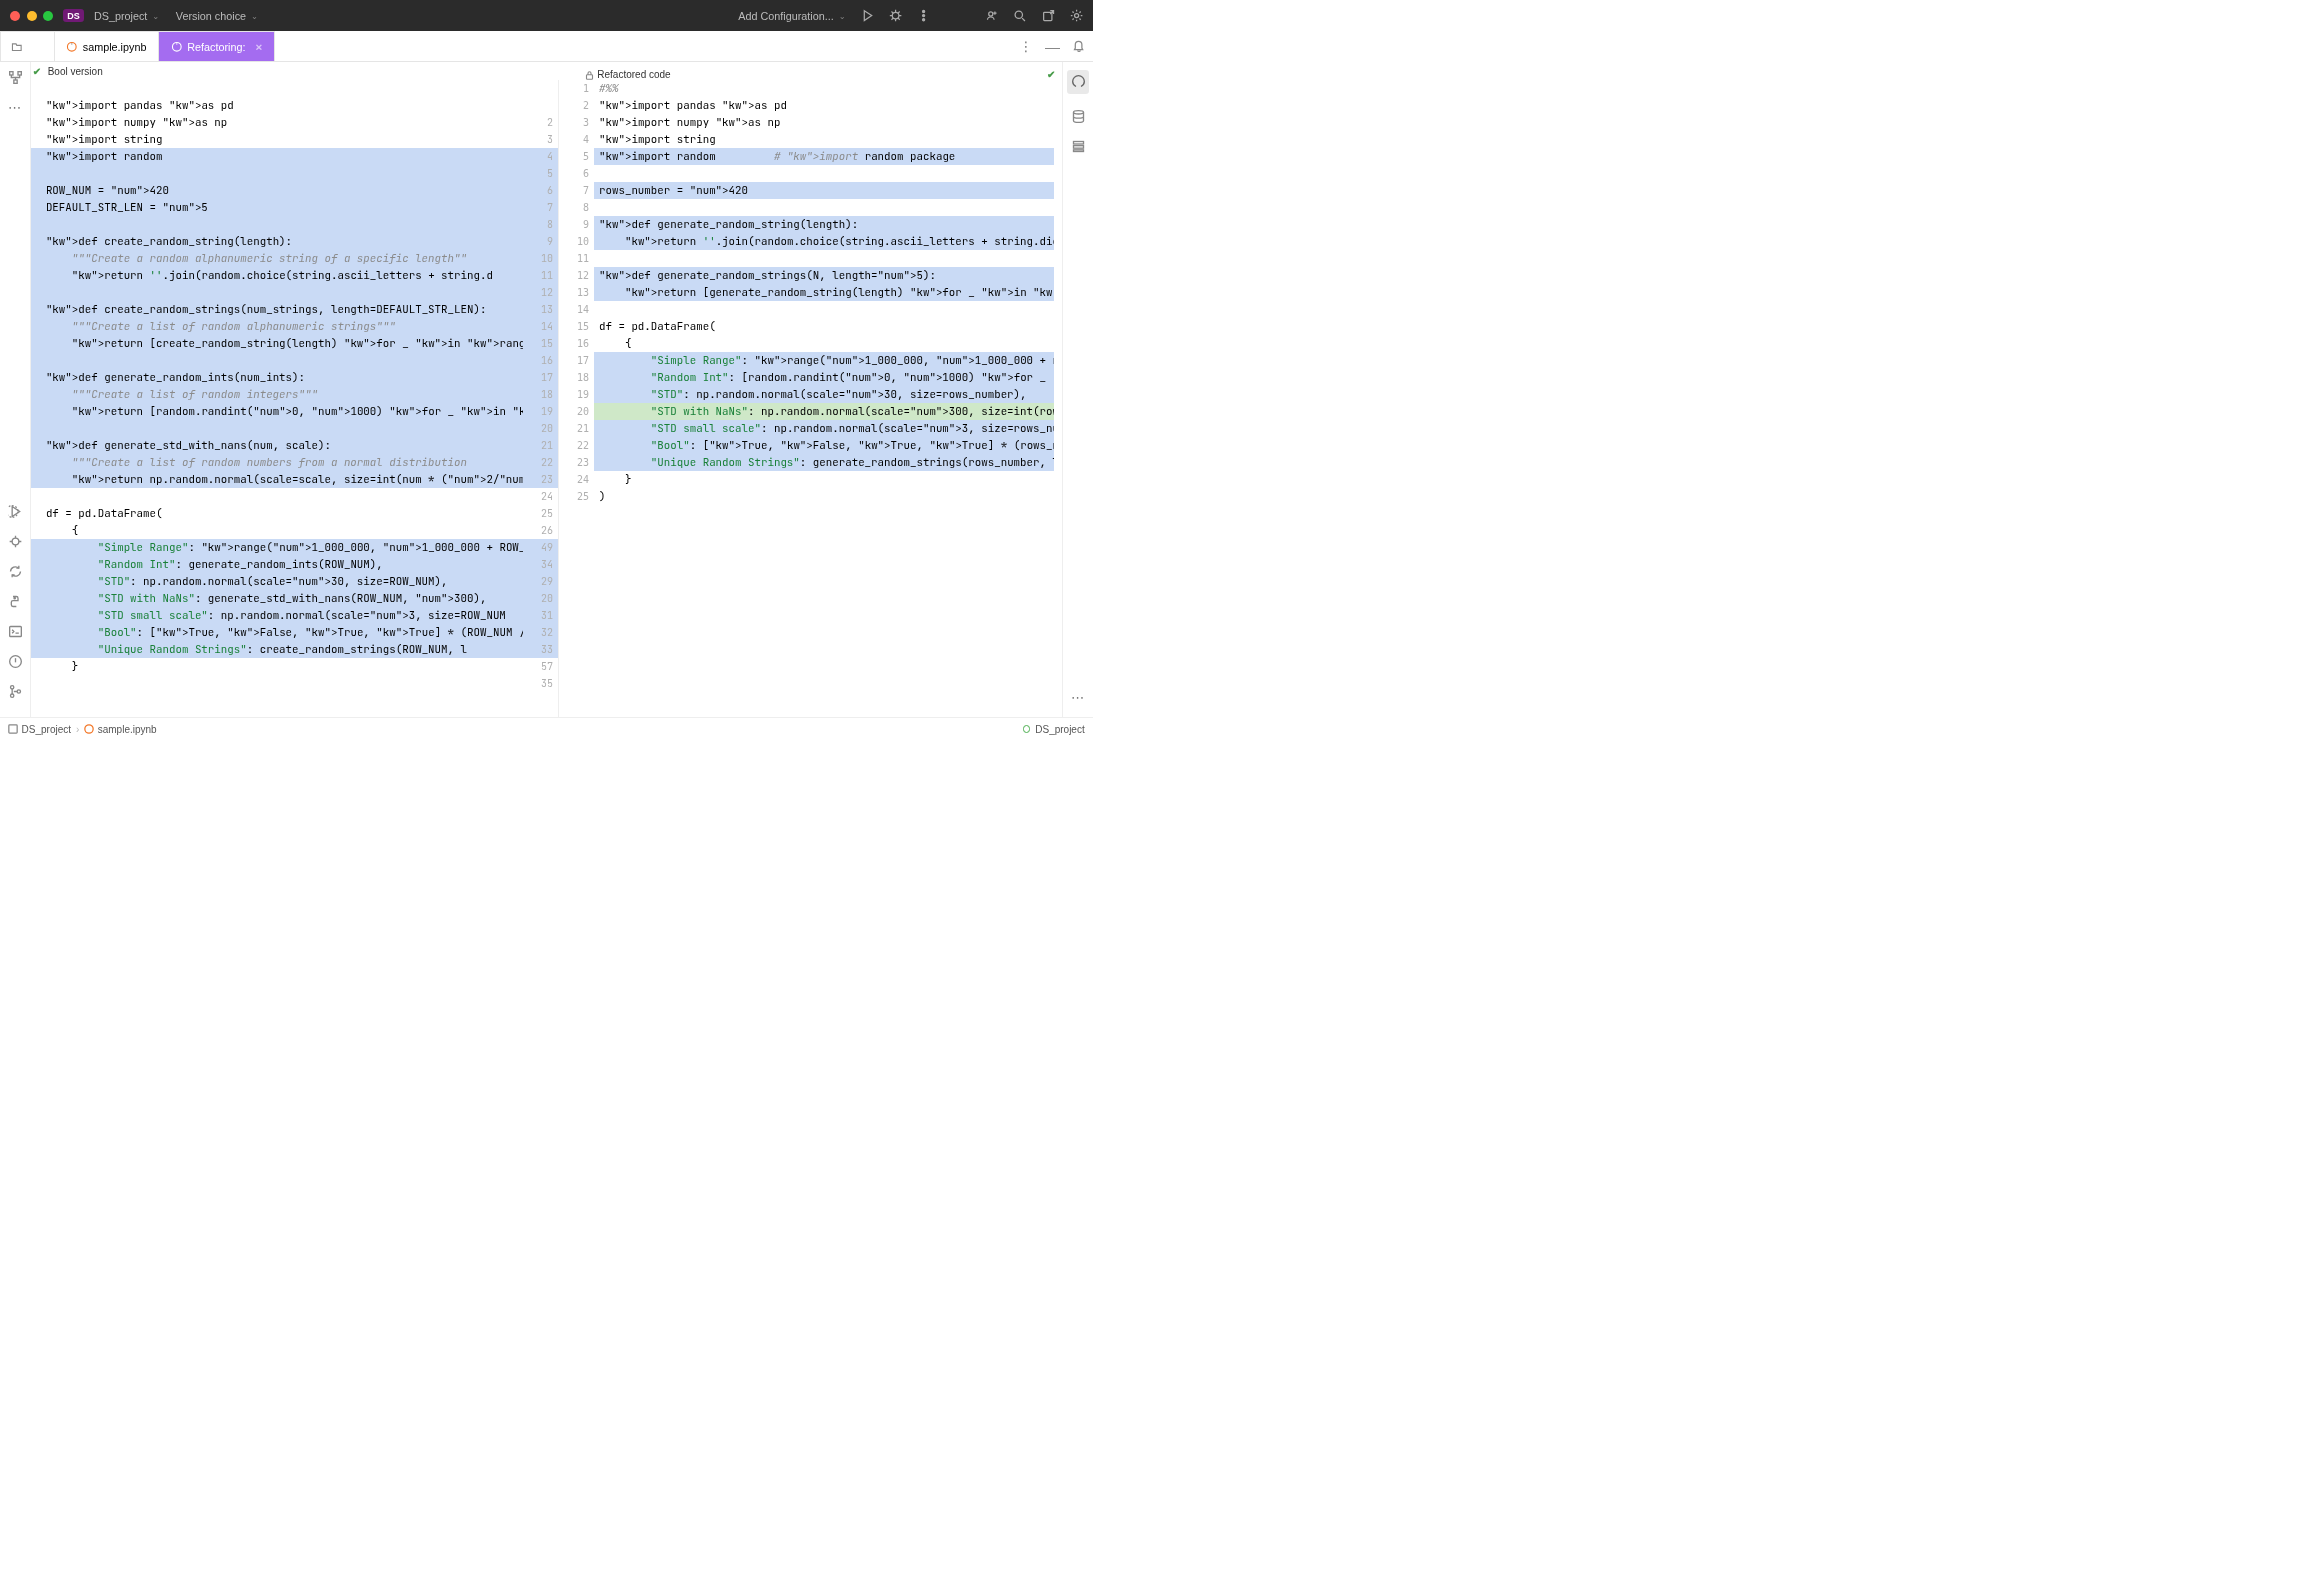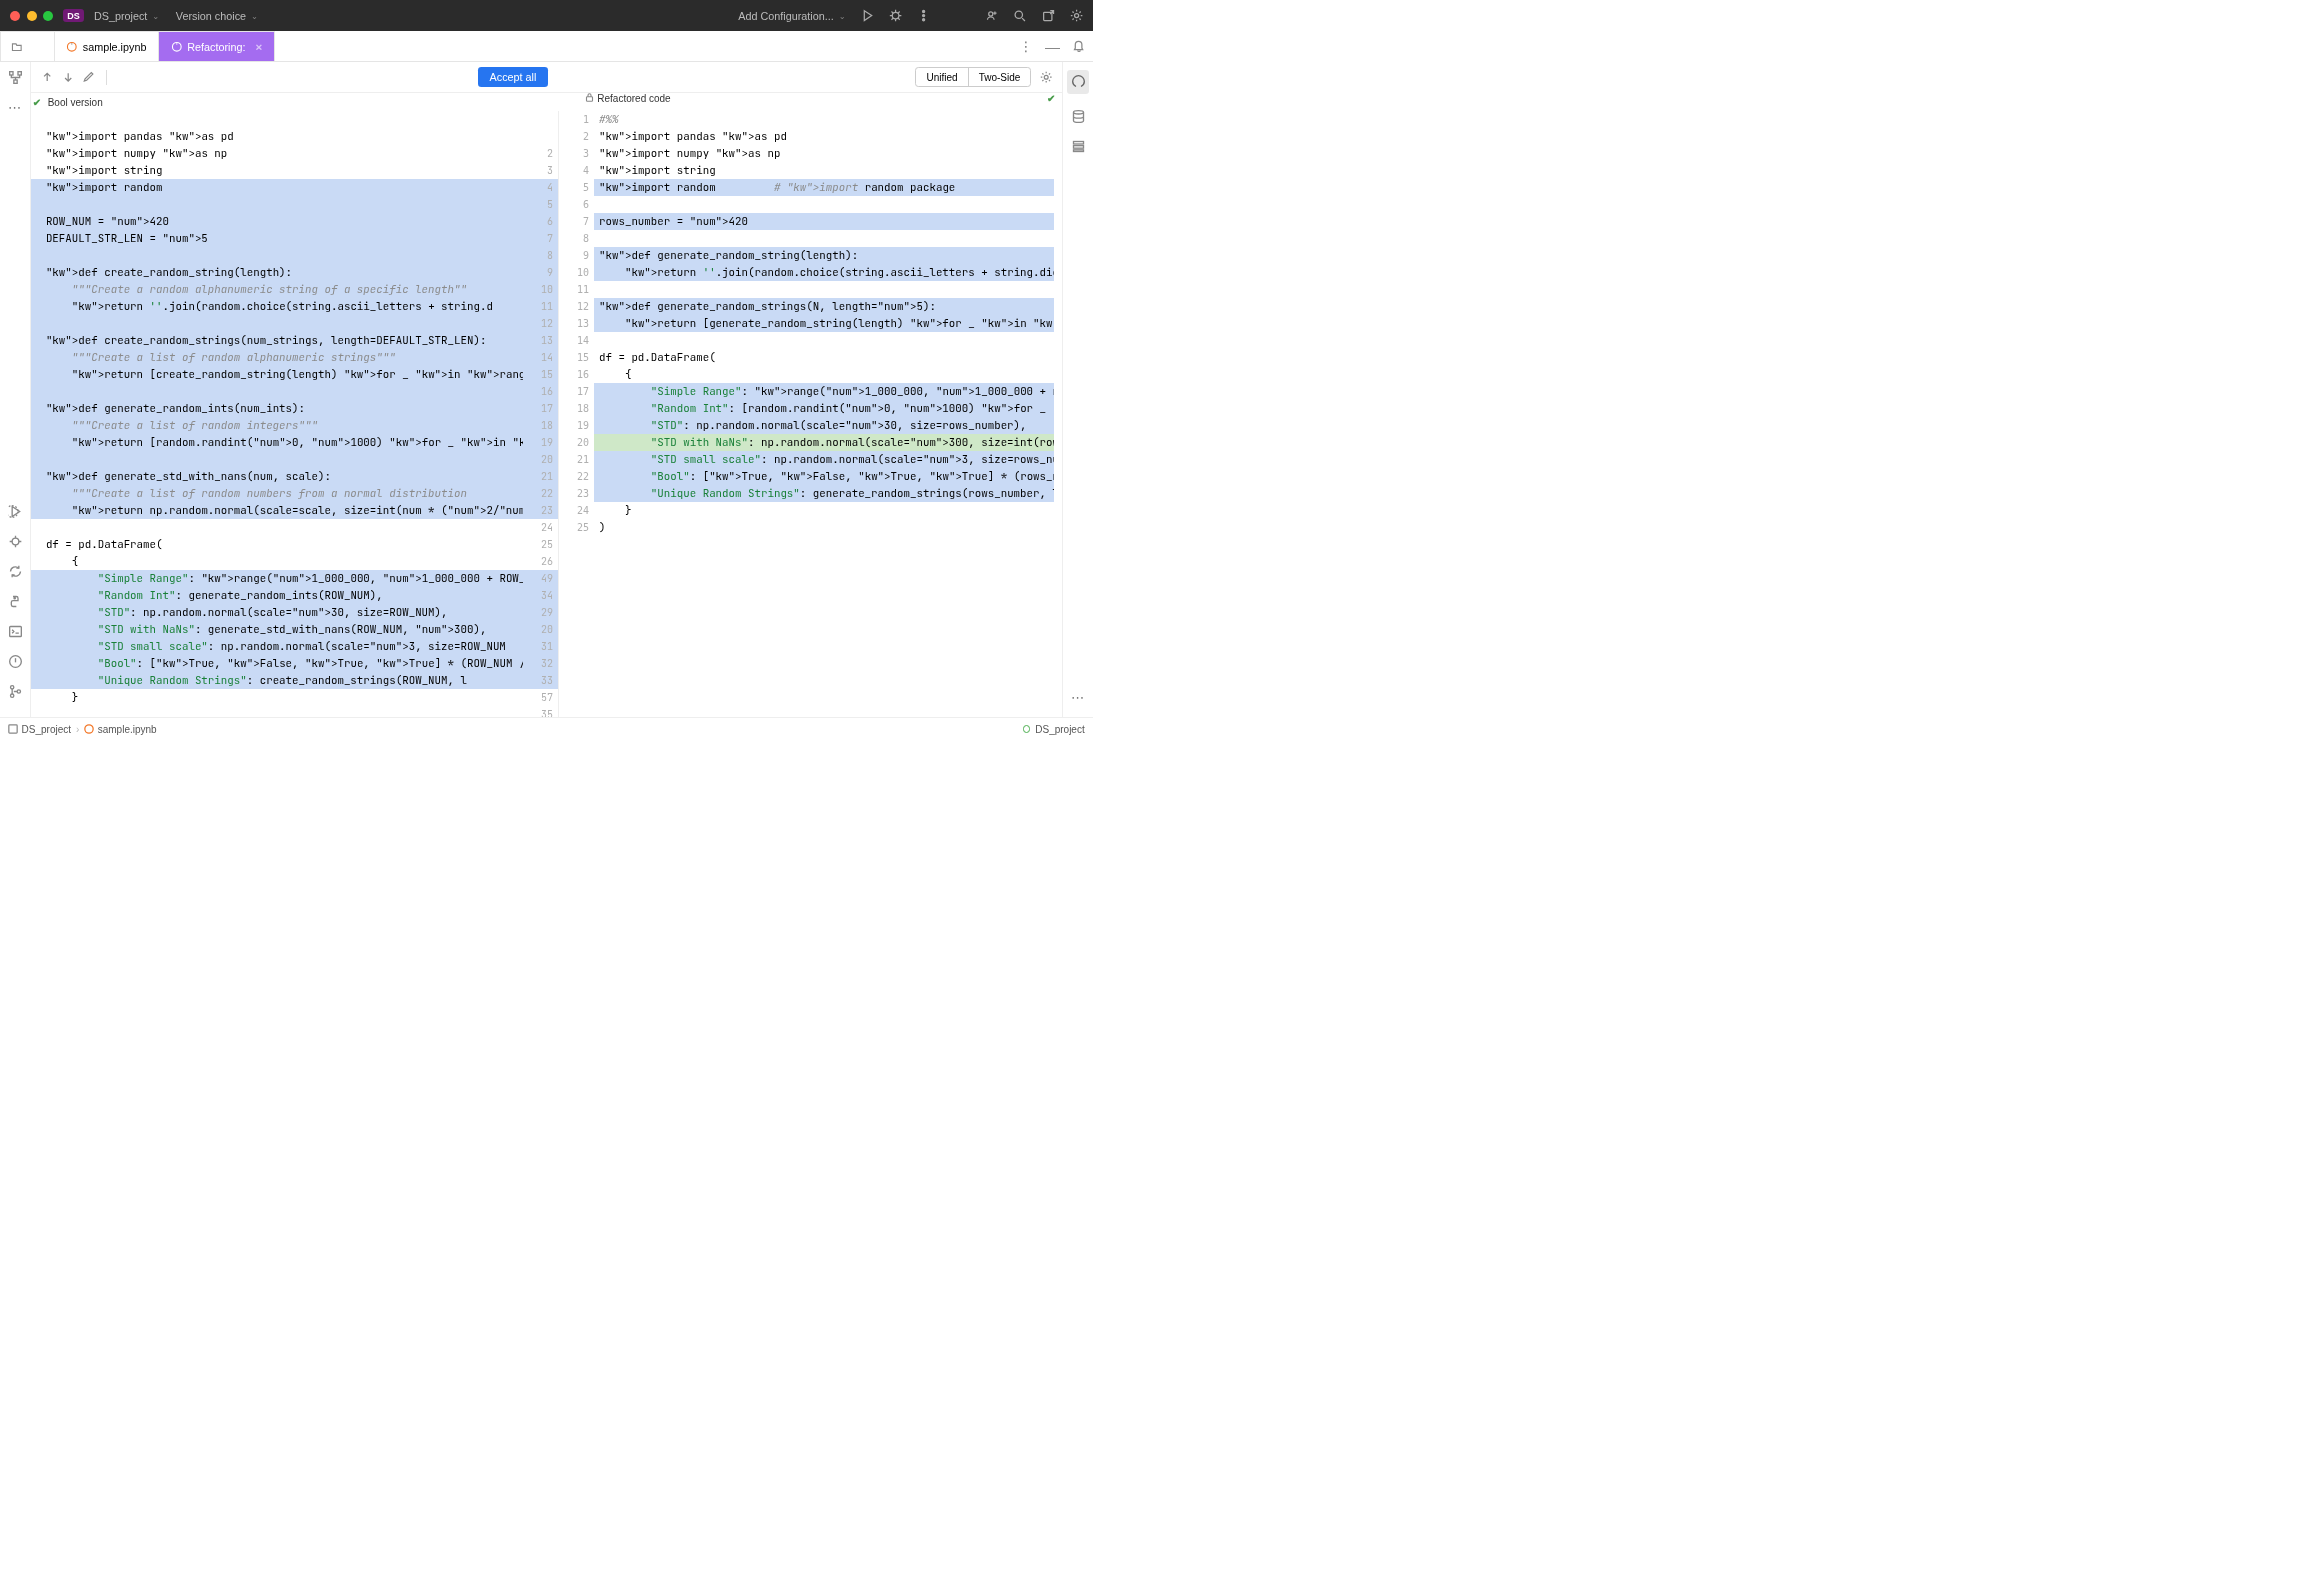--- a/index.html
+++ b/index.html
@@ -36,21 +36,21 @@
 .accept-btn { background: #2675f0; color: #fff; border: none; border-radius: 3.3px; padding: 4.1px 11.6px; font-size: 10.8px; margin: 0 auto; }
 .dt-right { display:flex; align-items:center; gap:0; }
 .seg { display:inline-flex; border:0.8px solid #ccc; border-radius:3.3px; overflow:hidden; }
 .seg-item { padding: 3.3px 10px; font-size: 10px; }
 .seg-item + .seg-item { border-left:0.8px solid #ccc; }
 .gear { margin-left:8.3px; }
 
 .panetitles { height: 18px; display: flex; font-size: 10px; color: #333; }
 .pt-left { width: 518px; padding-left: 1.7px; display:flex; align-items:center; gap:3.3px;}
 .pt-gutter { width: 36px; }
-.pt-right { flex:1; display:flex; align-items:flex-start; gap:3.3px; }
+.pt-right { flex:1; display:flex; align-items:flex-end; gap:3.3px; }
 .lock-ico { width:9px; height:9px; stroke:#888; fill:none; stroke-width:1.5;}
 .checkmark { color:#489c4a; font-weight:bold; }
 
 .diffwrap { flex:1; position:relative; overflow:hidden; }
 .code-pane { position: absolute; top:0; bottom:13.2px; font-family: "JetBrains Mono", Menlo, Consolas, monospace; font-size: 10.8px; line-height: 17px; }
 .left-pane { left:0; width: 527px; }
 .right-pane { left: 563px; right: 8.3px; }
 .ligrow { display:flex; height:17px; position:relative; }
 .marker { width: 11.6px; }
 .codetext { flex:1; padding-left: 3.3px; white-space: pre; overflow:hidden; }
@@ -207,43 +207,20 @@
       <svg class="lr-ico" viewBox="0 0 18 18">
           <circle cx="5" cy="4" r="2"></circle>
           <circle cx="5" cy="14" r="2"></circle>
           <circle cx="13" cy="9" r="2"></circle>
           <path d="M5 6v6M7 9h4"></path>
         </svg>
     </div>
   </div>
 
   <div class="main">
-    <div class="difftoolbar">
-      <svg class="dt-ico" viewBox="0 0 16 16">
-          <path d="M8 13V3M4 7l4-4 4 4"></path>
-        </svg>
-      <svg class="dt-ico" viewBox="0 0 16 16">
-          <path d="M8 3v10M4 9l4 4 4-4"></path>
-        </svg>
-      <svg class="dt-ico" viewBox="0 0 16 16">
-          <path d="M3 13l1-3 8-8 2 2-8 8z"></path>
-        </svg>
-      <div class="div-v"></div>
-      <button class="accept-btn">Accept all</button>
-      <div class="dt-right">
-        <div class="seg">
-          <span class="seg-item">Unified</span>
-          <span class="seg-item">Two-Side</span>
-        </div>
-        <svg class="dt-ico gear" viewBox="0 0 16 16">
-            <circle cx="8" cy="8" r="2.5"></circle>
-            <path d="M8 1v2M8 13v2M1 8h2M13 8h2M3 3l1.5 1.5M11.5 11.5L13 13M13 3l-1.5 1.5M4.5 11.5L3 13"></path>
-          </svg>
-      </div>
-    </div>
 
     <div class="panetitles">
       <div class="pt-left">
           <span class="checkmark" style="margin-right:3.3px;">✔</span>
           <span>Bool version</span>
         </div>
       <div class="pt-gutter"></div>
       <div class="pt-right">
         <svg class="lock-ico" viewBox="0 0 12 12">
             <rect x="2" y="5" width="8" height="6" rx="1"></rect>

